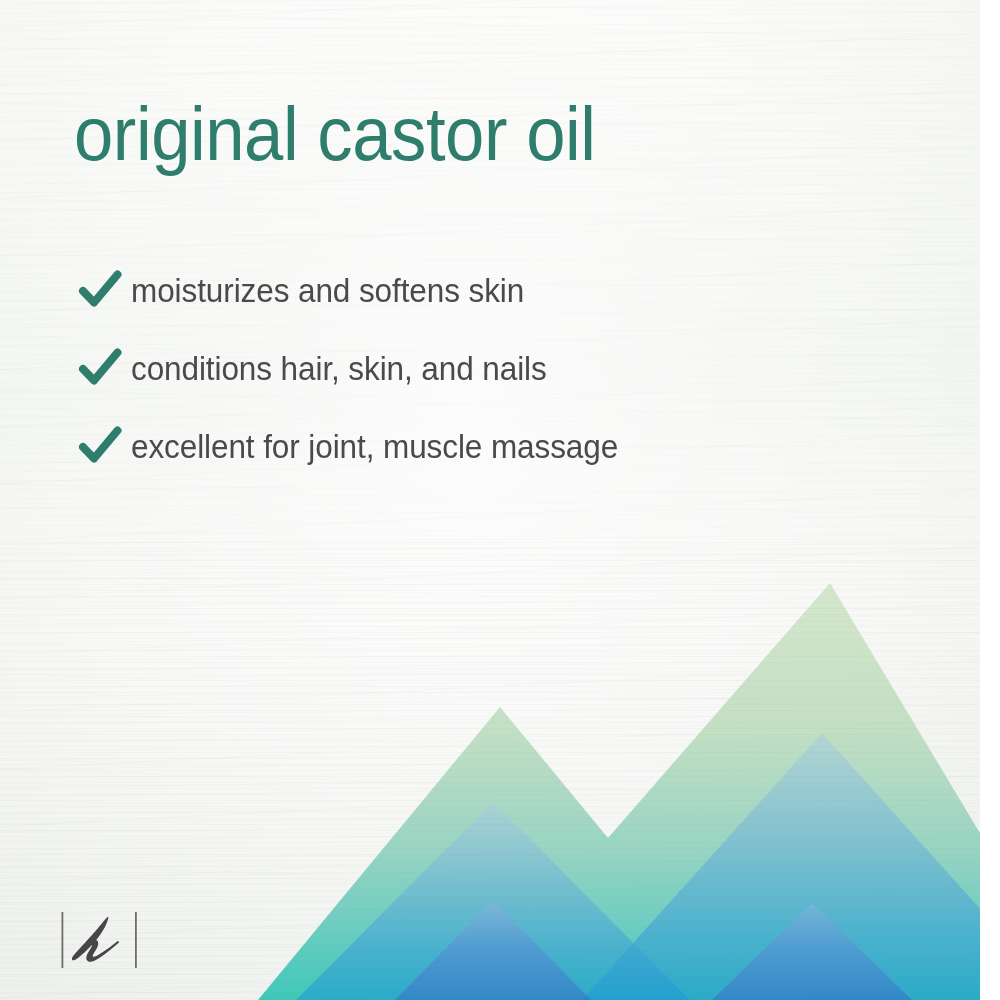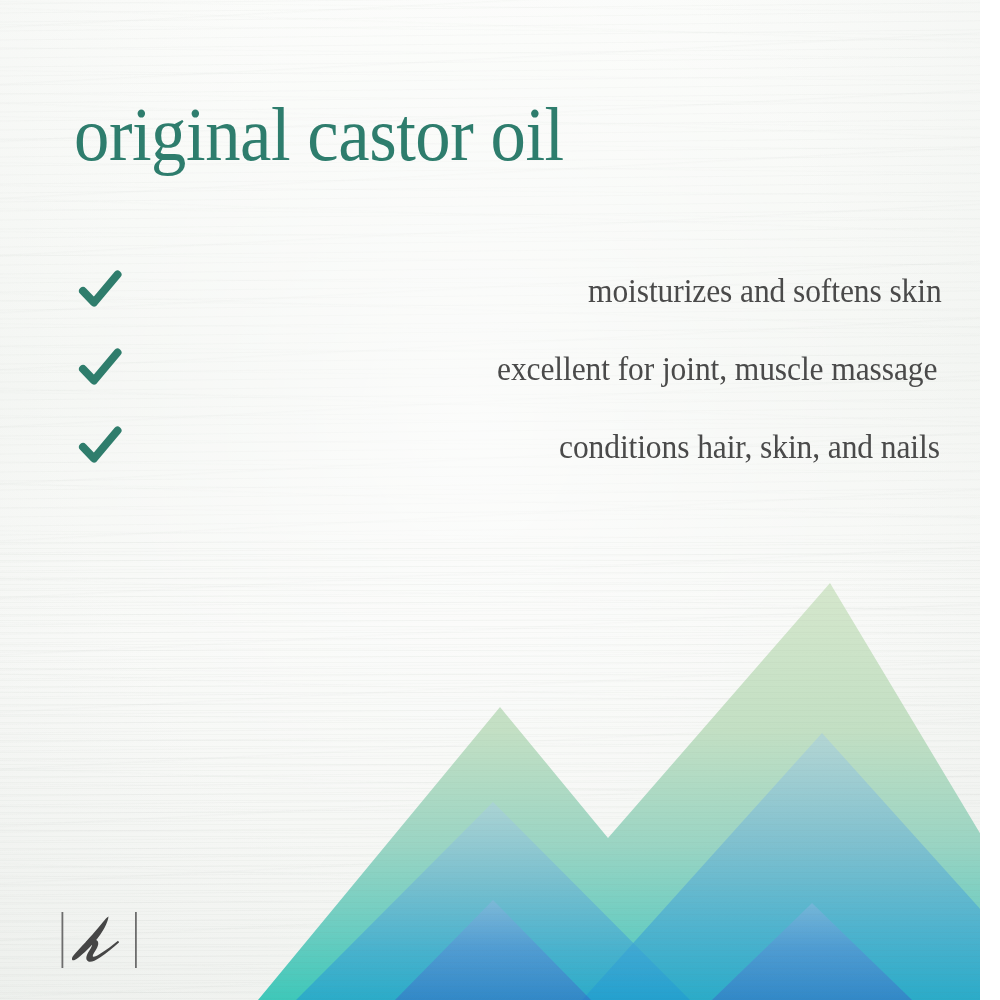--- a/index.html
+++ b/index.html
@@ -7,21 +7,21 @@
     margin: 0;
     padding: 0;
     background: #ffffff;
   }
   #canvas {
     position: relative;
     width: 980px;
     height: 1000px;
     overflow: hidden;
     background: #f7f8f6;
-    font-family: Liberation Serif, serif;
+    font-family: Liberation Sans, sans-serif;
   }
 
   
   .bg-base {
     position: absolute;
     inset: 0;
     background:
       linear-gradient(178deg, #fbfcfa 0%, #f4f6f3 38%, #f8f9f7 62%, #f2f4f1 100%);
   }
   .bg-grain {
@@ -98,21 +98,20 @@
   .benefits {
     position: absolute;
     left: 78px;
     top: 252px;
     width: 880px;
   }
   .benefit {
     display: flex;
     align-items: center;
     height: 78px;
-    justify-content: space-between;
   }
   .check {
     flex: 0 0 auto;
     width: 44px;
     height: 44px;
     margin-right: 9px;
     display: block;
   }
   .benefit-text {
     font-size: 33px;
@@ -199,28 +198,28 @@
       <svg class="check" viewBox="0 0 44 44" aria-hidden="true">
         <path d="M 5 22 L 16 33.5 L 39.5 5.5" fill="none" stroke="#2f7d6c" stroke-width="8" stroke-linecap="round" stroke-linejoin="round"></path>
       </svg>
       <span class="benefit-text">moisturizes and softens skin</span>
     </div>
 
     <div class="benefit">
       <svg class="check" viewBox="0 0 44 44" aria-hidden="true">
         <path d="M 5 22 L 16 33.5 L 39.5 5.5" fill="none" stroke="#2f7d6c" stroke-width="8" stroke-linecap="round" stroke-linejoin="round"></path>
       </svg>
-      <span class="benefit-text">excellent for joint, muscle massage</span>
+      <span class="benefit-text">conditions hair, skin, and nails</span>
     </div>
 
     <div class="benefit">
       <svg class="check" viewBox="0 0 44 44" aria-hidden="true">
         <path d="M 5 22 L 16 33.5 L 39.5 5.5" fill="none" stroke="#2f7d6c" stroke-width="8" stroke-linecap="round" stroke-linejoin="round"></path>
       </svg>
-      <span class="benefit-text">conditions hair, skin, and nails</span>
+      <span class="benefit-text">excellent for joint, muscle massage</span>
     </div>
 
 
   </div>
 
   <svg class="logo" viewBox="0 0 90 68" aria-hidden="true">
 
     <rect x="5.5" y="6" width="1.8" height="56" fill="#6d6d6d"></rect>
 
     <rect x="79" y="6" width="1.8" height="56" fill="#6d6d6d"></rect>

